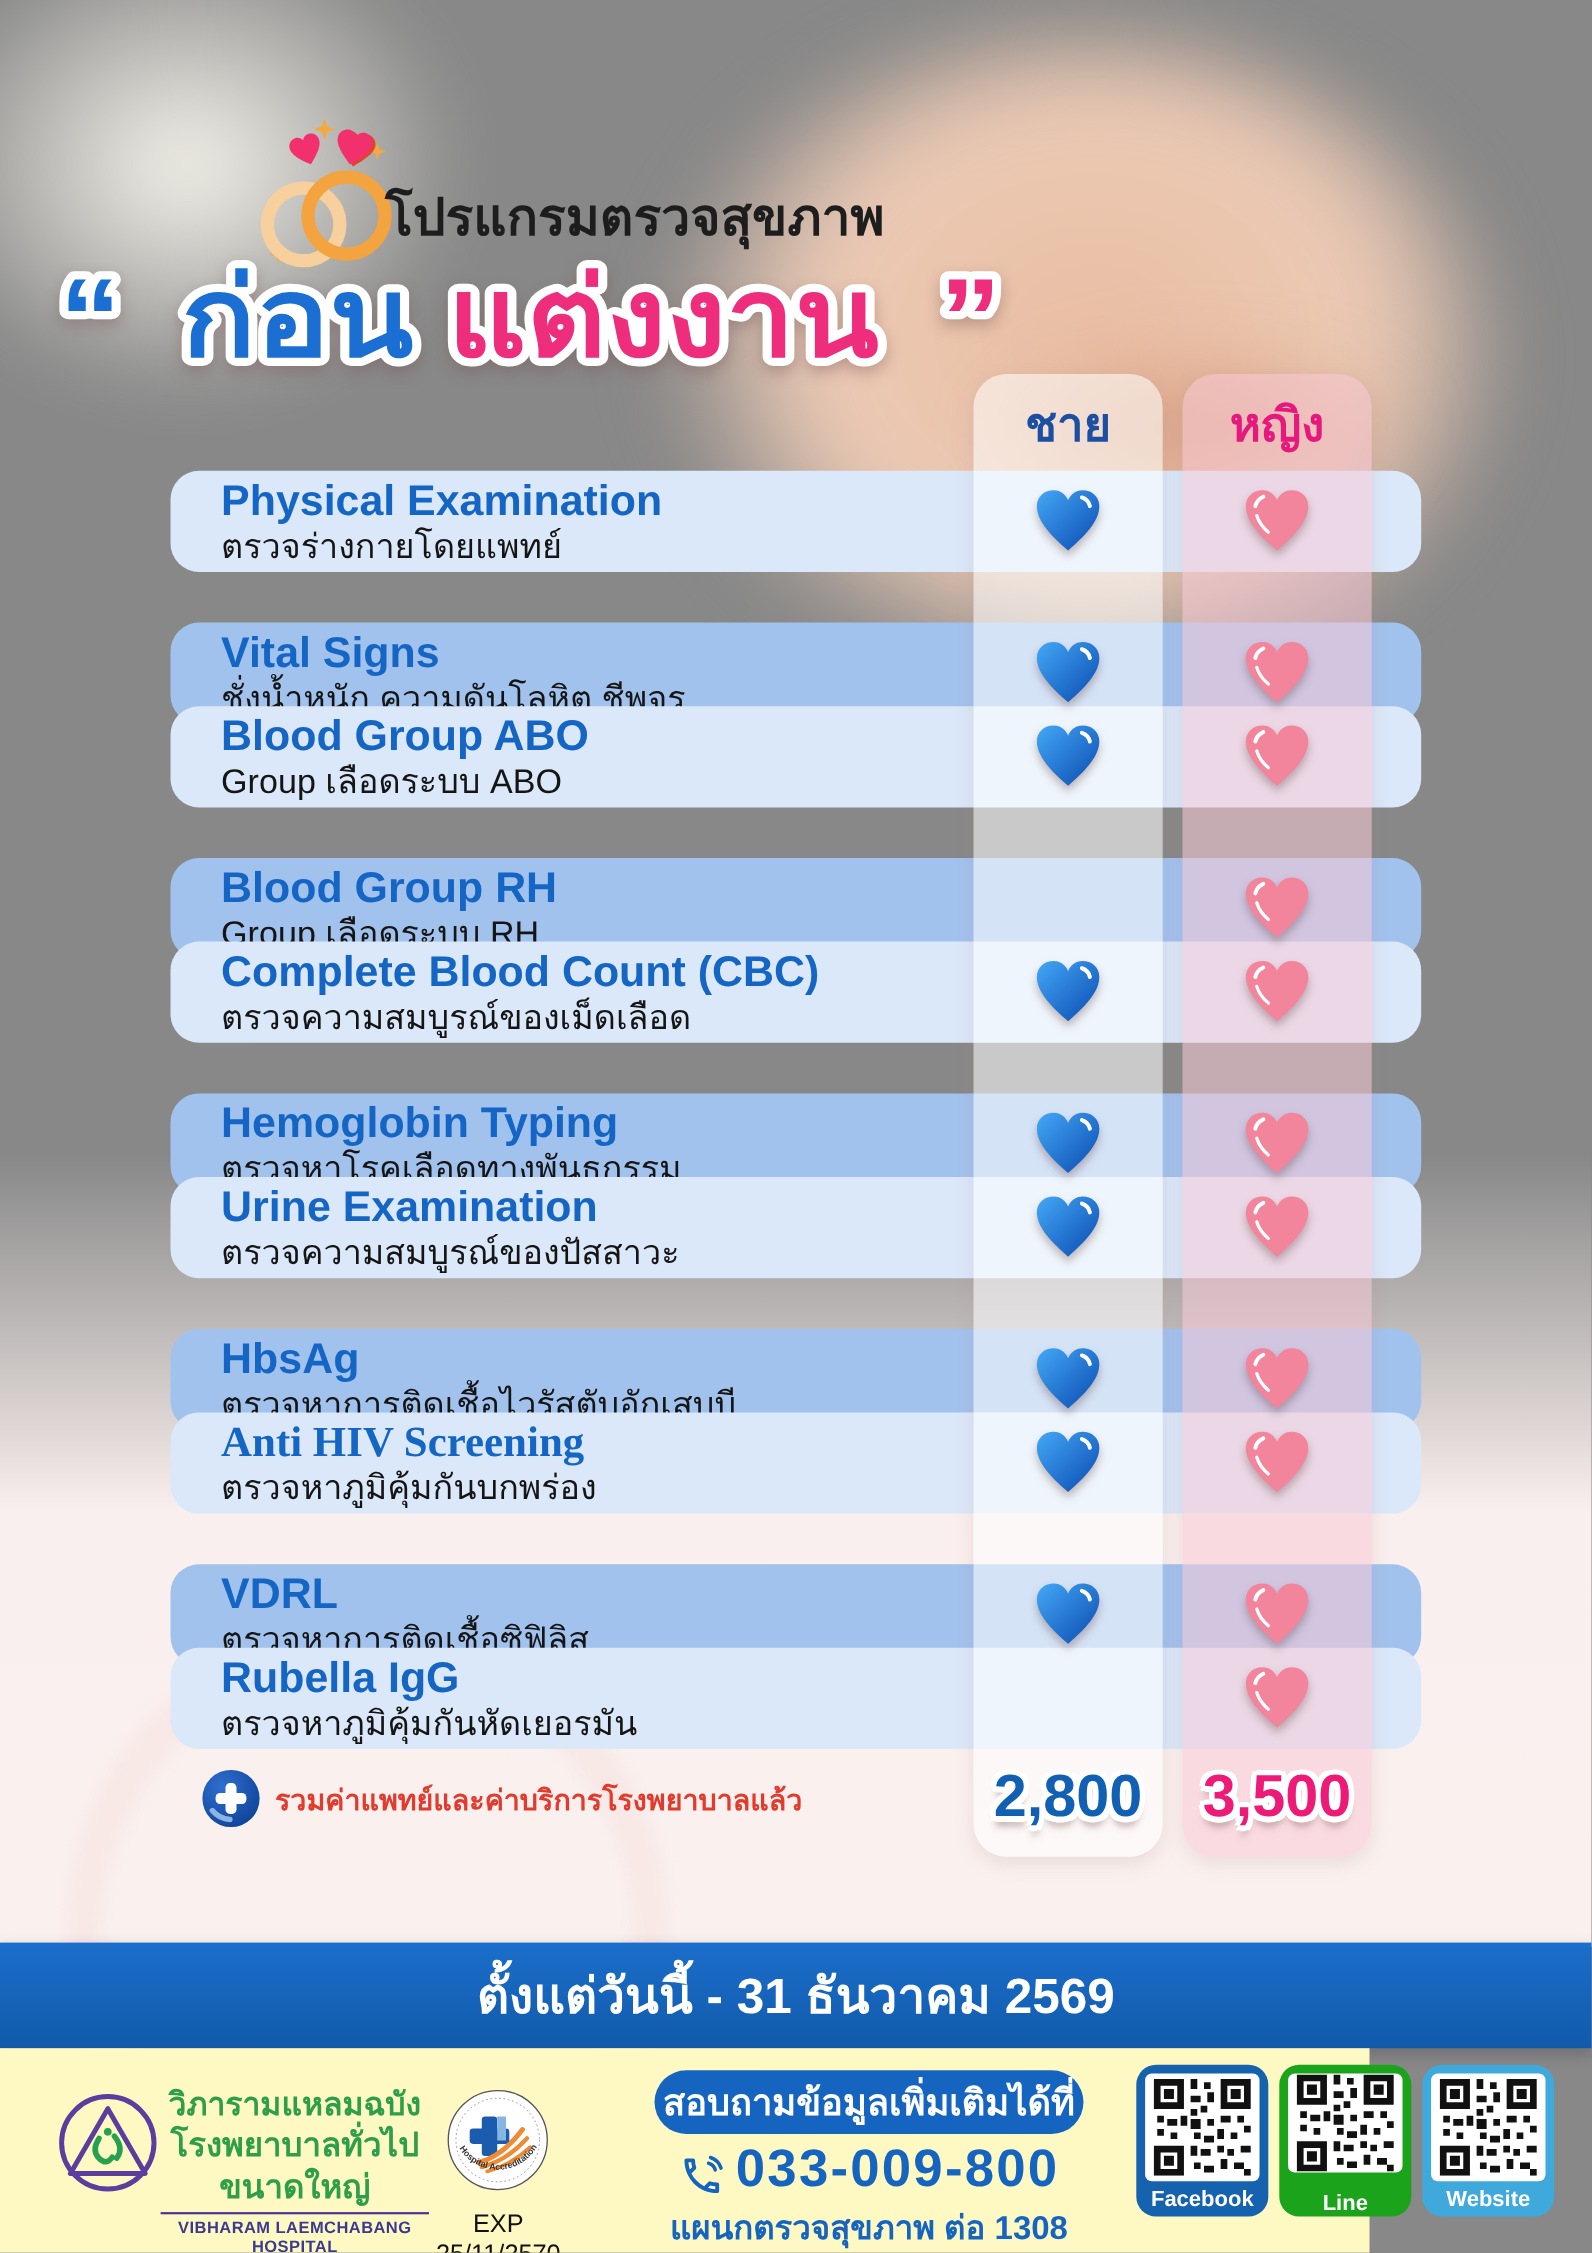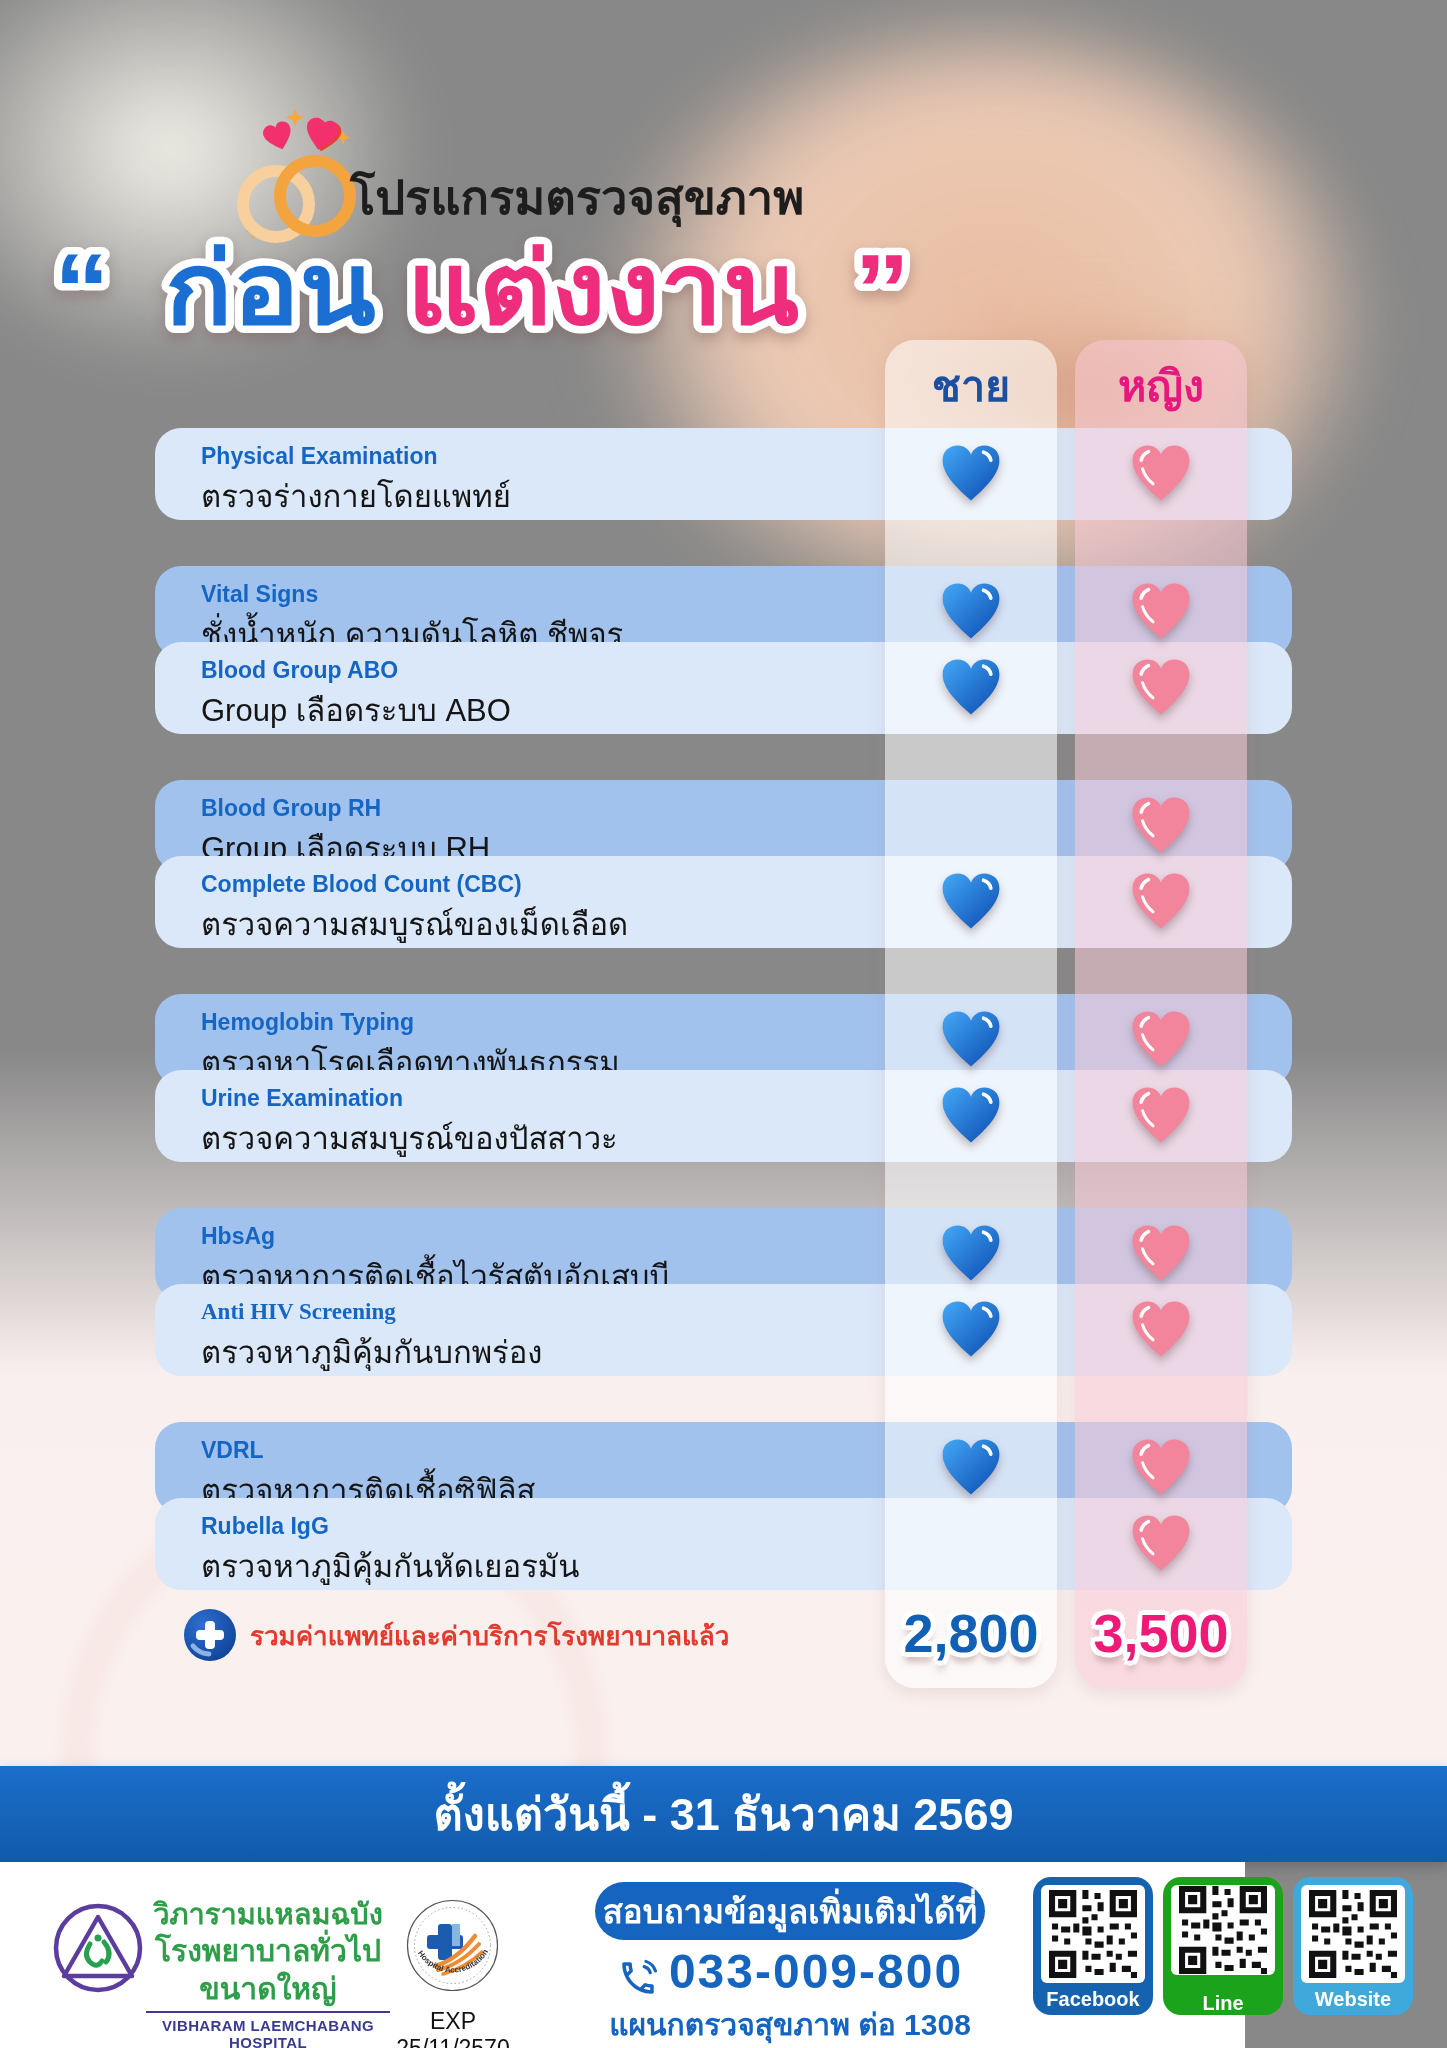--- a/index.html
+++ b/index.html
@@ -41,21 +41,21 @@
   .col-header{position:absolute;top:352px;width:172px;text-align:center;z-index:4;
     font-size:43px;font-weight:bold;}
   .col-header.male{left:885px;color:#1c4fa1;}
   .col-header.female{left:1075px;color:#e6187e;}
 
   
   .test-row{position:absolute;left:155px;width:1137px;height:92px;border-radius:26px;}
   .test-row.base{background:#dbe8f9;}
   .test-row.alt{background:#a2c2ee;margin-top:31px;}
   .row-text{position:absolute;left:46px;top:7px;display:flex;flex-direction:column;}
-  .row-title{font-size:23px;font-weight:bold;color:#1566c4;line-height:42px;}
+  .row-title{font-size:39px;font-weight:bold;color:#1566c4;line-height:42px;}
   .row-subtitle{font-size:31px;color:#151515;line-height:40px;}
   .heart{position:absolute;top:13px;width:68px;height:66px;z-index:3;
     filter:drop-shadow(0 5px 4px rgba(90,60,60,0.35));}
   .heart-male{left:782px;}
   .heart-female{left:972px;}
 
   
   .note-icon{position:absolute;left:183px;top:1608px;width:54px;height:54px;z-index:4;}
   .note-text{position:absolute;left:250px;top:1608px;height:54px;display:flex;align-items:center;
     z-index:4;font-size:26px;font-weight:bold;color:#e23b2e;}
@@ -66,21 +66,21 @@
   .price.male{left:885px;color:#1160b4;}
   .price.female{left:1075px;color:#ed1a78;}
 
   
   .date-banner{position:absolute;left:0;top:1766px;width:1447px;height:96px;z-index:5;
     background:linear-gradient(#1b6ecb,#115aab);display:flex;align-items:center;justify-content:center;
     box-shadow:0 5px 12px rgba(60,60,80,0.35);}
   .date-banner-text{font-size:45px;font-weight:bold;color:#ffffff;}
 
   
-  .footer{position:absolute;left:0;top:1862px;width:1245px;height:186px;background:#ffffff;z-index:5;}
+  .footer{position:absolute;left:0;top:1862px;width:1245px;height:186px;background:#fef9c3;z-index:5;}
   .hosp-logo{position:absolute;left:52px;top:40px;width:92px;height:92px;}
   .hosp-text{position:absolute;left:146px;top:34px;width:244px;text-align:center;}
   .hosp-name-th{font-size:29px;font-weight:bold;color:#2f9e49;line-height:36px;}
   .hosp-type-th{font-size:30px;font-weight:bold;color:#2f9e49;line-height:38px;}
   .hosp-divider{height:2px;background:#4a3597;margin:3px 0 4px 0;}
   .hosp-name-en{font-size:15px;font-weight:bold;color:#3a3b90;letter-spacing:0.4px;}
   .ha-logo{position:absolute;left:405px;top:36px;width:95px;height:95px;}
   .ha-exp{position:absolute;left:378px;top:146px;width:150px;text-align:center;
     font-size:23px;color:#111;}
   .contact{position:absolute;left:595px;top:20px;width:390px;}

